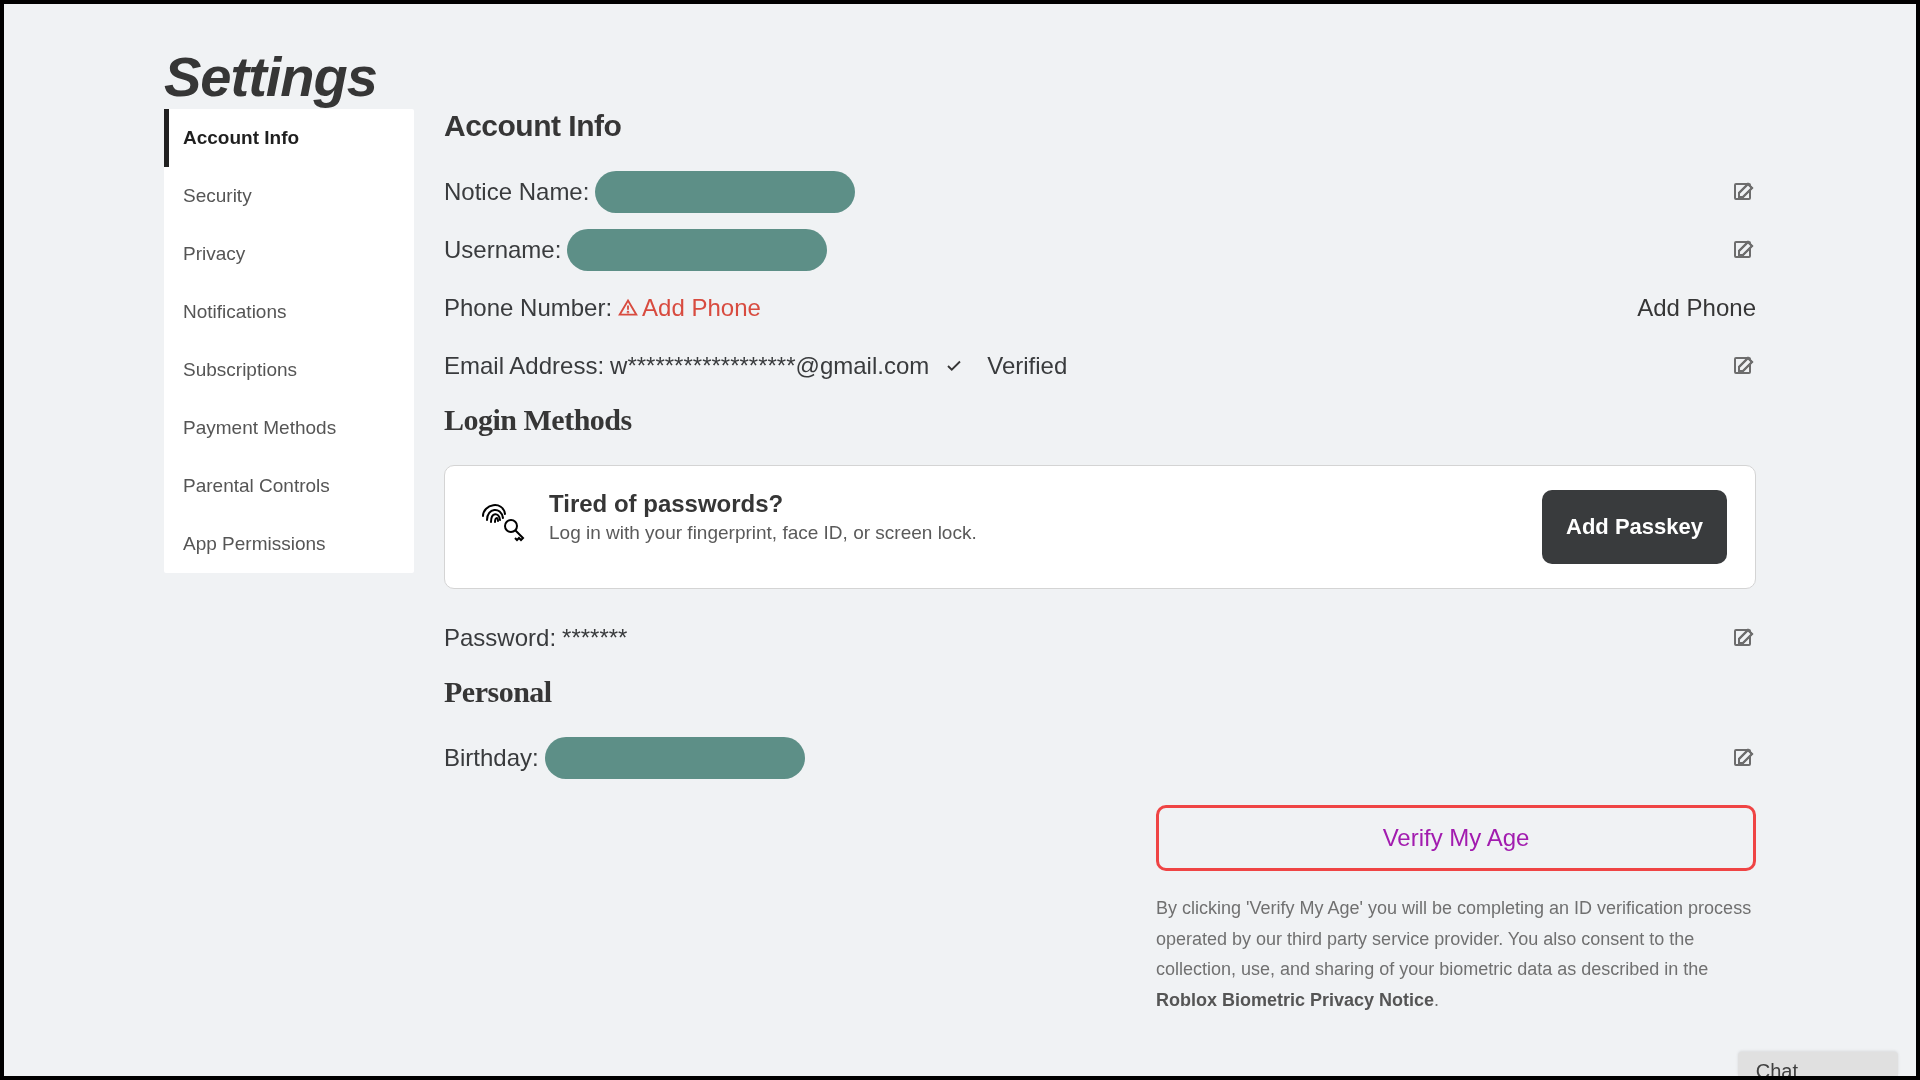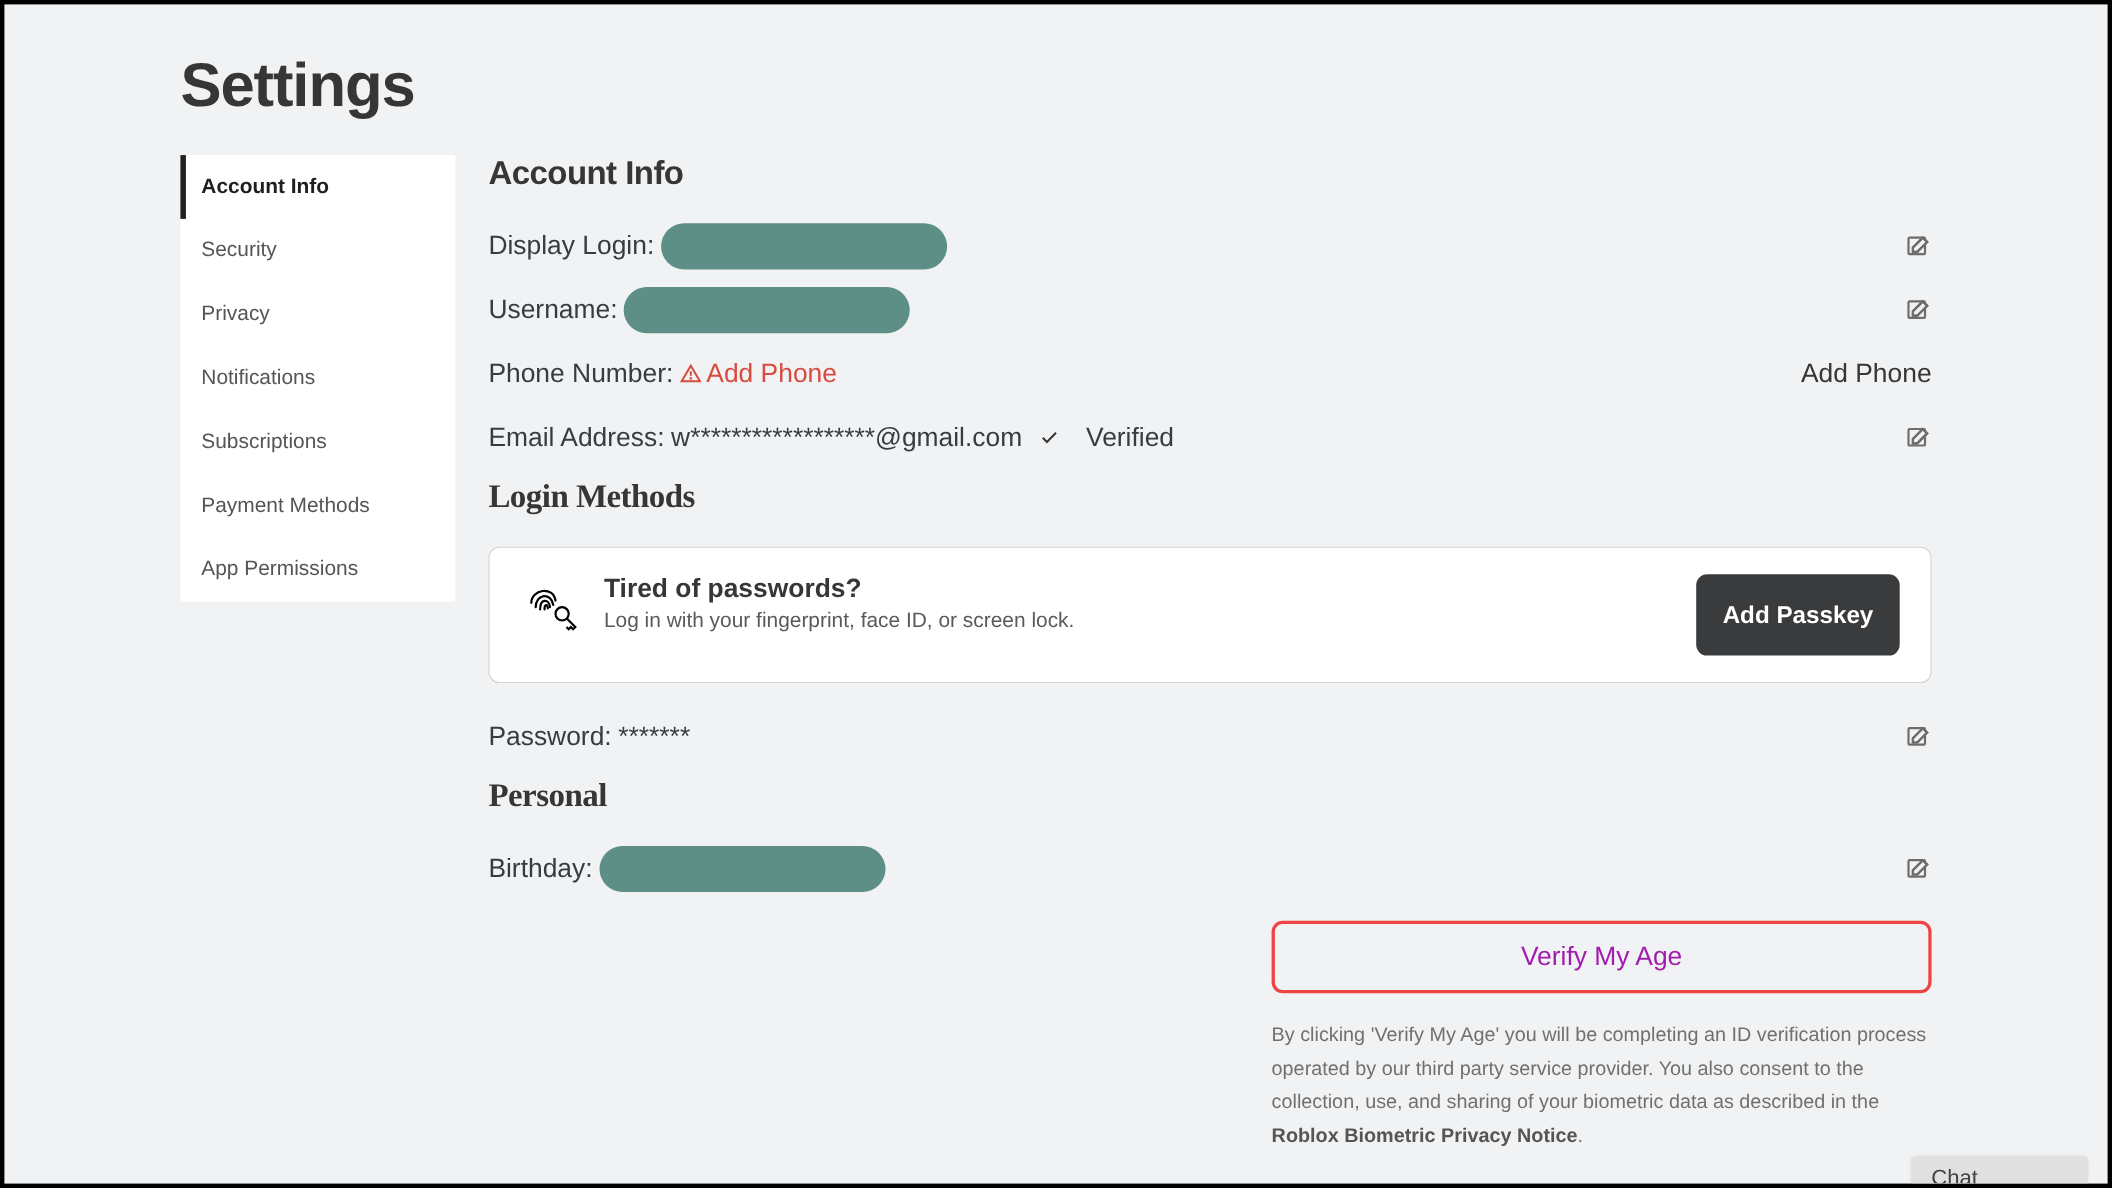--- a/index.html
+++ b/index.html
@@ -16,22 +16,22 @@
       overflow: hidden;
       position: relative;
     }
     .page-wrapper {
       padding: 40px 160px 0 160px;
     }
     .page-title {
       font-size: 56px;
       font-weight: 900;
       color: #363636;
-      margin-bottom: 32px;
       letter-spacing: -1px;
+      font-style: italic;
     }
     .content-wrap {
       display: flex;
       gap: 20px;
     }
     .sidebar {
       width: 250px;
       background: #fff;
       border-radius: 2px;
       flex-shrink: 0;
@@ -228,30 +228,33 @@
       <div class="sidebar-item">
         <span>Notifications</span>
       </div>
       <div class="sidebar-item">
         <span>Subscriptions</span>
       </div>
       <div class="sidebar-item">
         <span>Payment Methods</span>
       </div>
       <div class="sidebar-item">
+        <span>Parental Controls</span>
+      </div>
+      <div class="sidebar-item">
         <span>App Permissions</span>
       </div>
     </nav>
 
     <main class="main">
 
       <h2 class="section-title">Account Info</h2>
 
       <div class="field-row">
-        <span class="field-label">Display Login:</span>
+        <span class="field-label">Notice Name:</span>
         <span class="pill pill-lg"></span>
         <svg class="edit-icon" viewBox="0 0 24 24" fill="none" stroke="currentColor" stroke-width="2">
           <rect x="3" y="4" width="15" height="15" rx="1"></rect>
           <path d="M16 4l4 4-9 9H7v-4l9-9z" fill="#f0f2f4"></path>
           <path d="M16 4l4 4-9 9H7v-4l9-9z"></path>
         </svg>
       </div>
 
       <div class="field-row">
         <span class="field-label">Username:</span>

